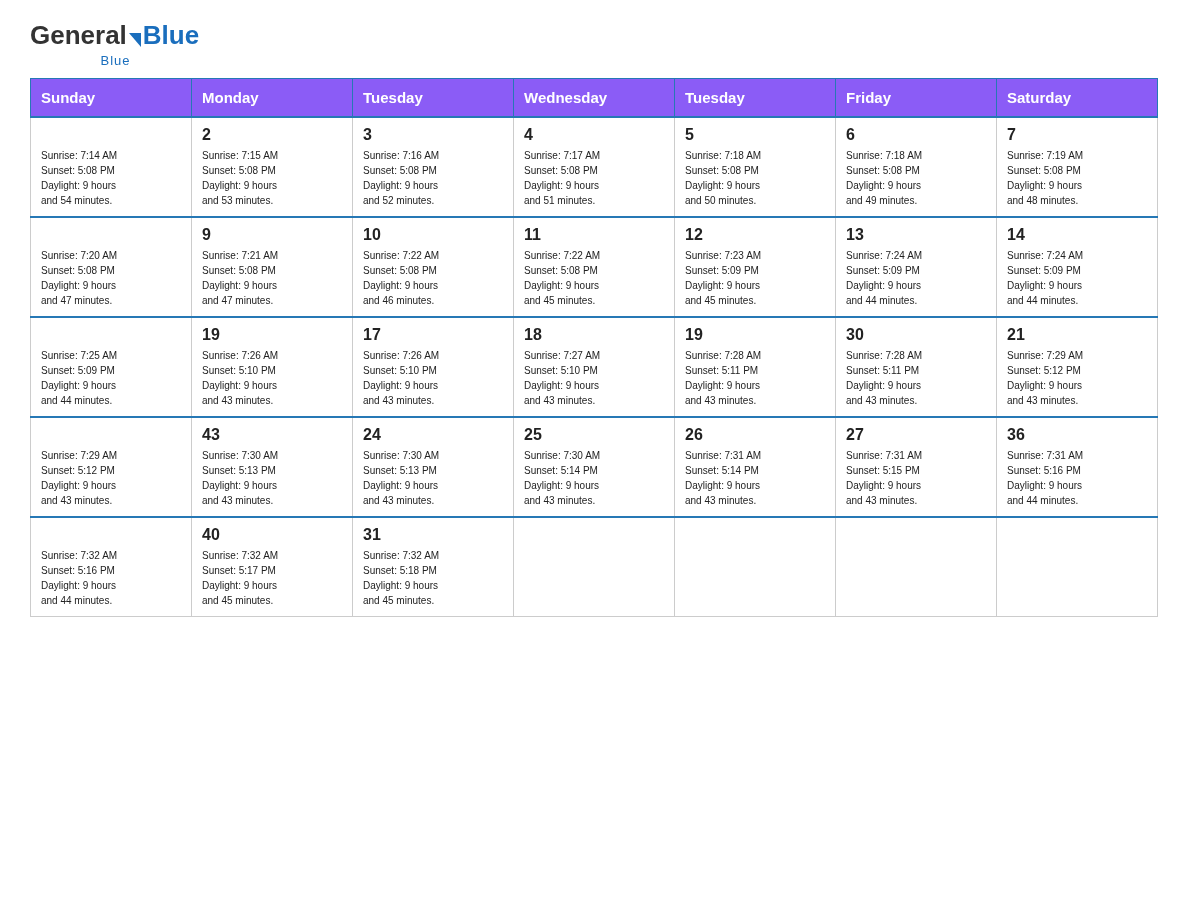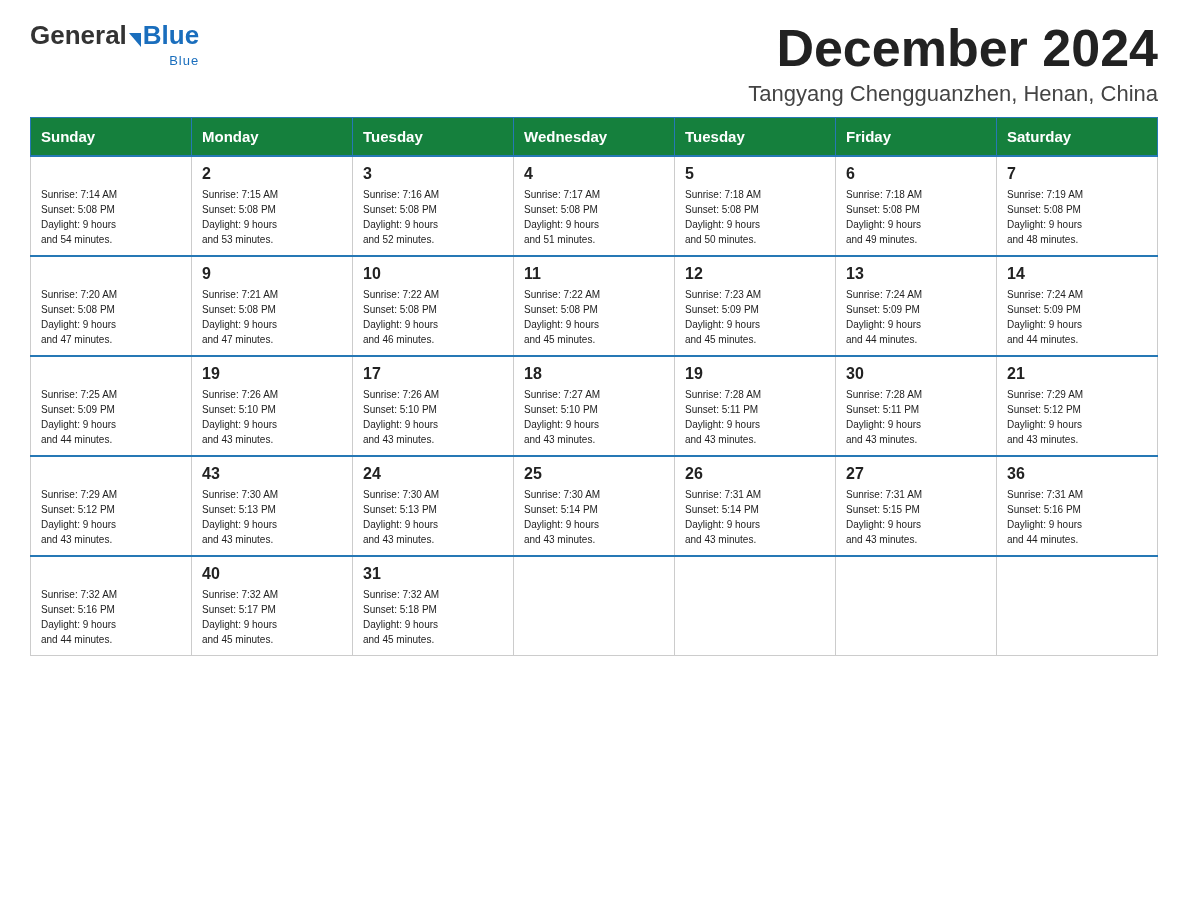--- a/index.html
+++ b/index.html
@@ -12,21 +12,21 @@
     }
     .header-area {
       display: flex;
       justify-content: space-between;
       align-items: flex-start;
       margin-bottom: 10px;
     }
     .logo {
       display: flex;
       flex-direction: column;
-      align-items: flex-end;
+      align-items: center;
     }
     .logo-text {
       display: flex;
       align-items: center;
       font-size: 26px;
       font-weight: bold;
       color: #333;
     }
     .logo-general { color: #333; }
     .logo-arrow {
@@ -61,21 +61,21 @@
       font-size: 22px;
       color: #444;
       margin-top: 4px;
     }
     .calendar-table {
       width: 100%;
       border-collapse: collapse;
       margin-top: 8px;
     }
     .calendar-table th {
-      background-color: #15803d;
+      background-color: #8b5cf6;
       color: #fff;
       font-size: 15px;
       font-weight: bold;
       padding: 10px 10px;
       text-align: left;
       border: 1px solid #2678b5;
     }
     .calendar-table td {
       vertical-align: top;
       padding: 8px 10px;
@@ -110,24 +110,20 @@
 
 <div class="header-area">
   <div class="logo">
     <div class="logo-text">
       <span class="logo-general">General</span>
       <span class="logo-arrow"></span>
       <span class="logo-blue">Blue</span>
     </div>
     <div class="logo-underline">Blue</div>
   </div>
-  <div class="title-area">
-    <div class="month-title">December 2024</div>
-    <div class="location-title">Tangyang Chengguanzhen, Henan, China</div>
-  </div>
 </div>
 
 <table class="calendar-table">
   <thead>
     <tr>
 
     <th>Sunday</th>
         <th>Monday</th>
         <th>Tuesday</th>
         <th>Wednesday</th>

